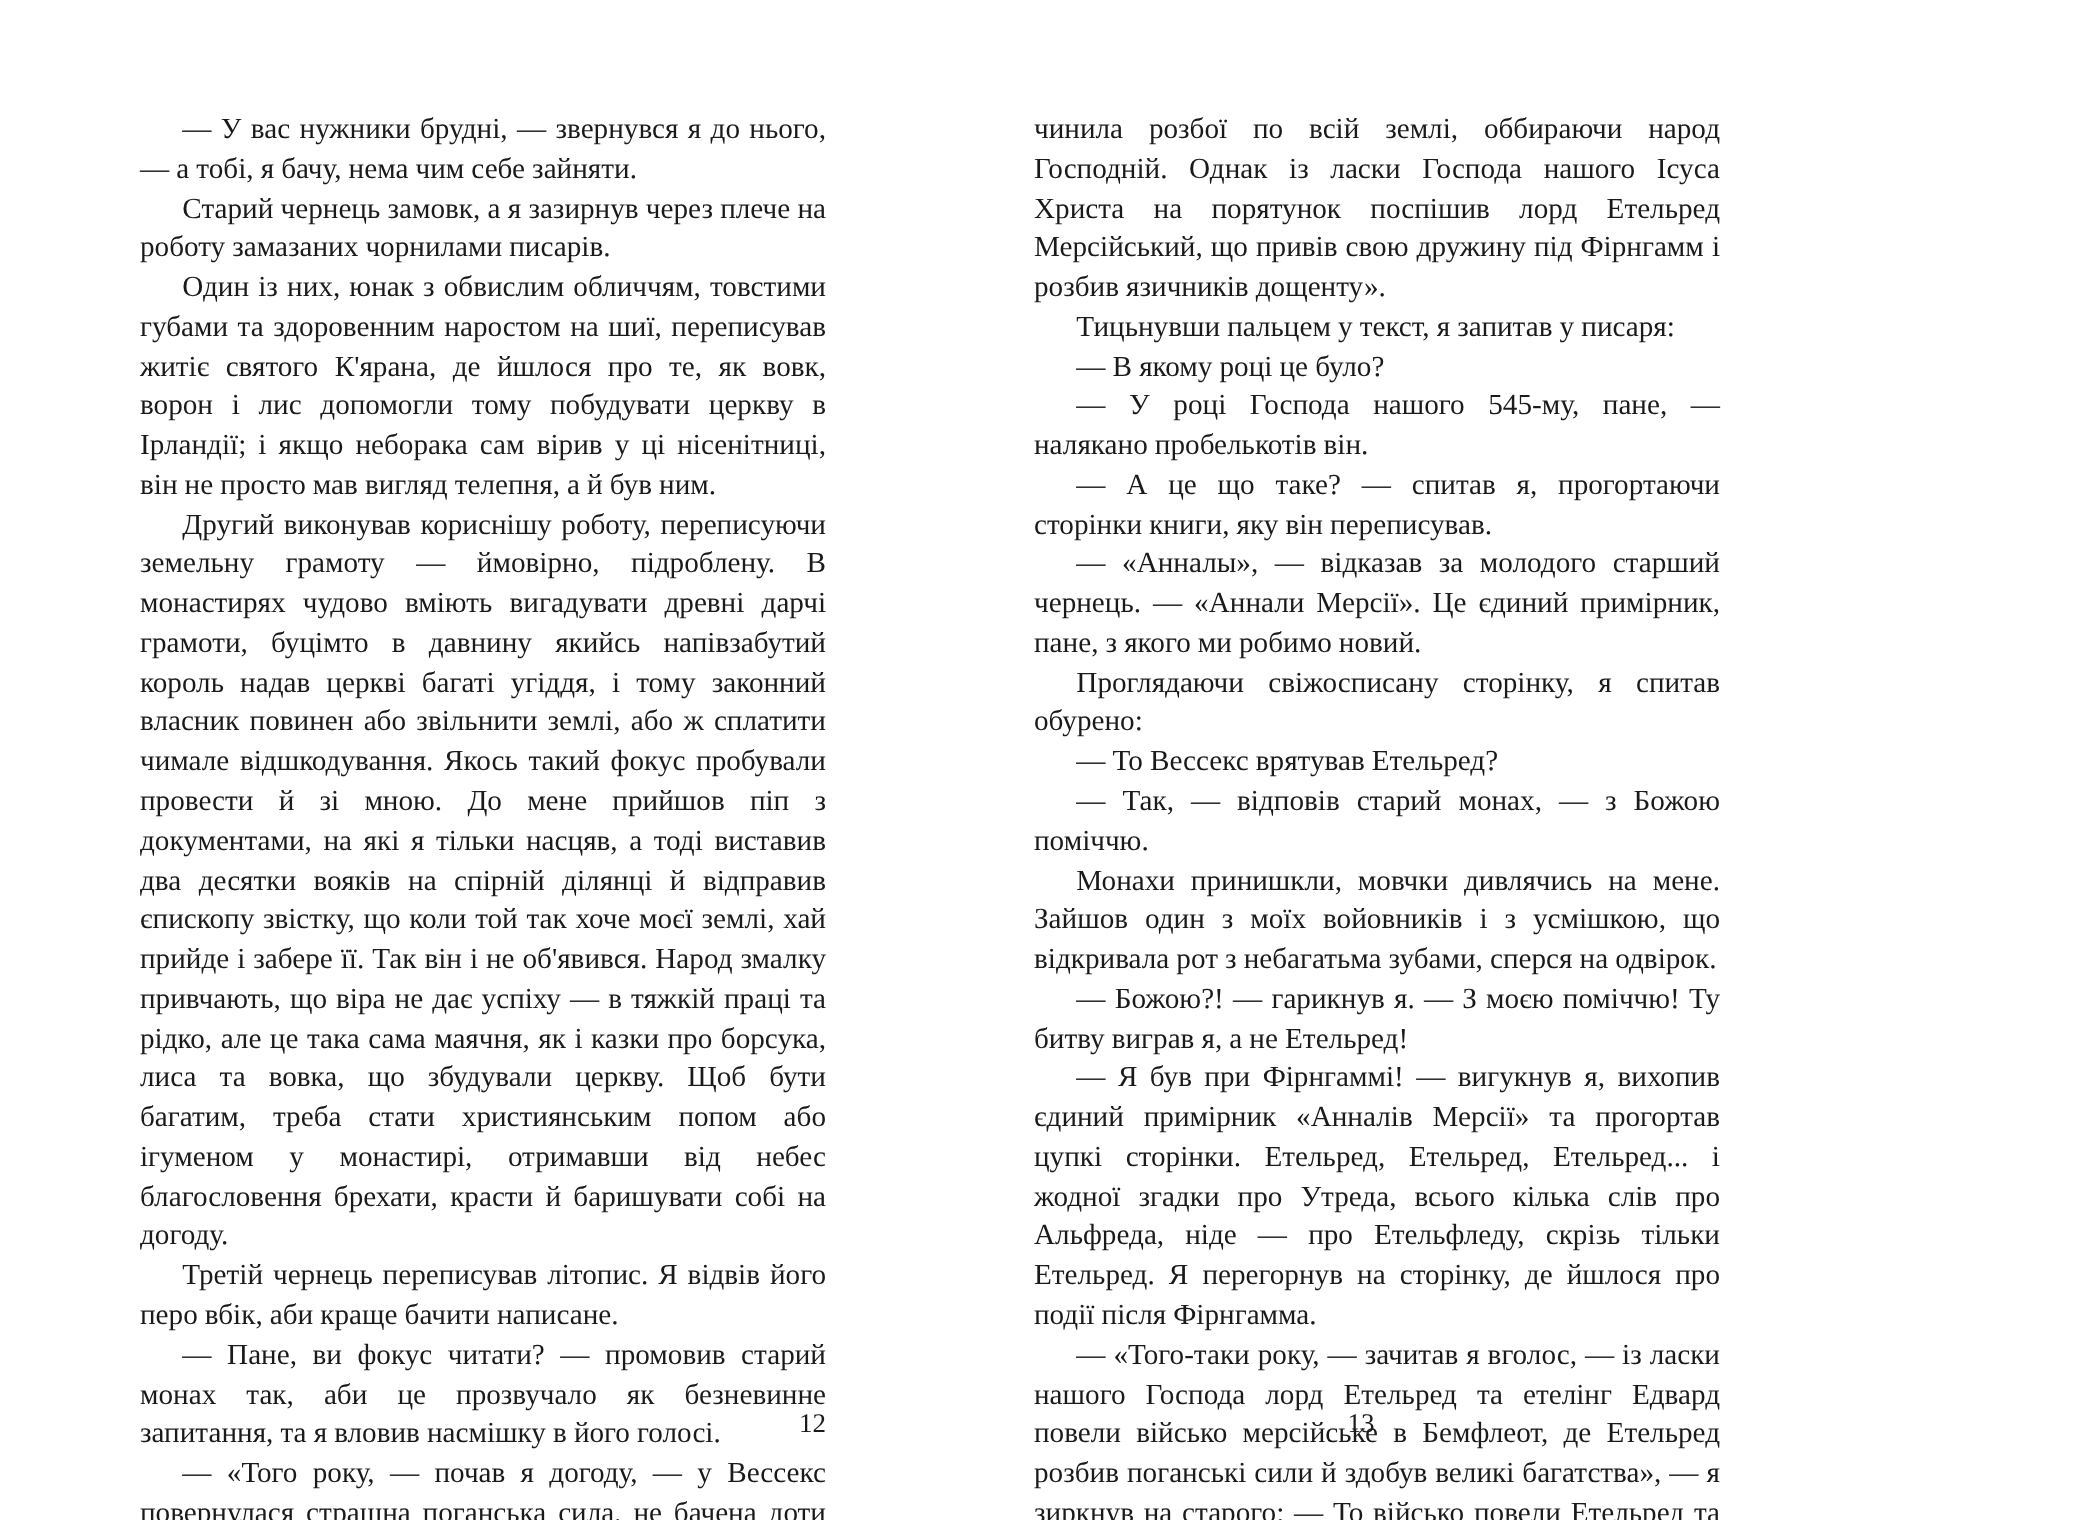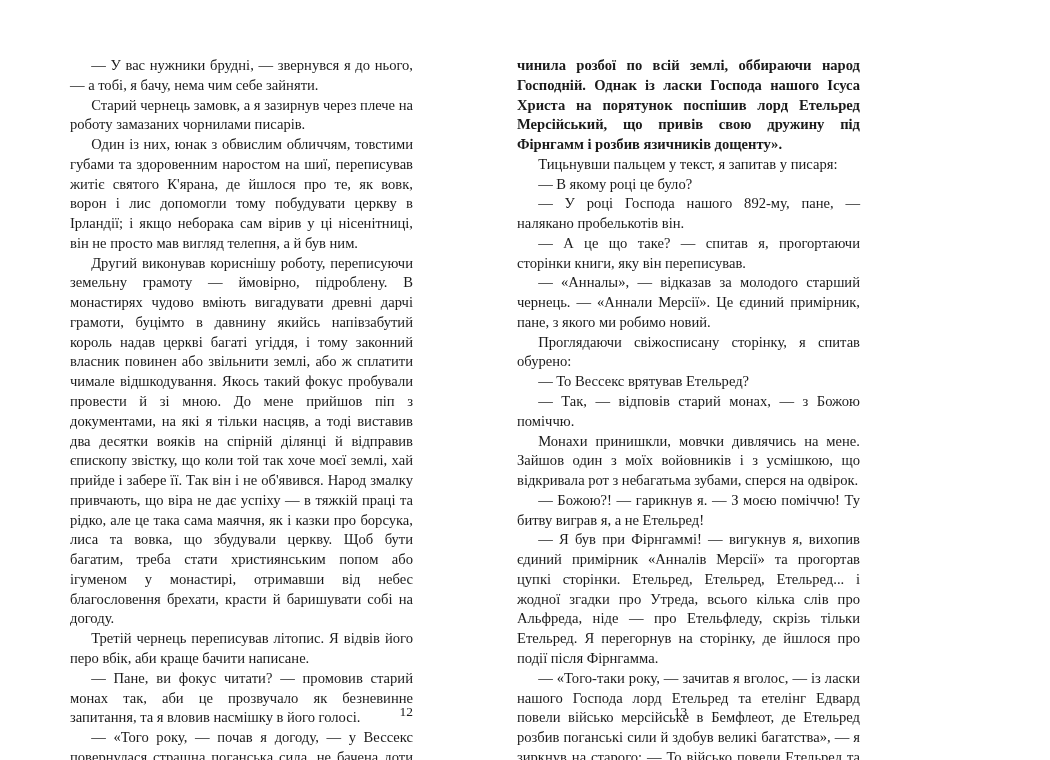--- a/index.html
+++ b/index.html
@@ -44,21 +44,20 @@
     text-align: justify;
     text-indent: 1.45em;
     font-size: 14.6px;
     line-height: 1.355;
     hyphens: auto;
     -webkit-hyphens: auto;
     word-spacing: -0.1px;
   }
   .page-body p.cont {
     text-indent: 0;
-    font-weight: bold;
   }
   .page-number {
     text-align: center;
     font-size: 13.5px;
     color: #1a1a1a;
     padding-top: 18px;
   }
   .page-left .page-number {
     position: absolute;
     bottom: 0;
@@ -89,21 +88,21 @@
       <p>— «Того року, — почав я догоду, — у Вессекс повер­нулася страшна поганська сила, не бачена доти навала, що</p>
     </div>
     <div class="page-number">12</div>
   </div>
 
   <div class="page page-right">
     <div class="page-body">
       <p class="cont">чинила розбої по всій землі, оббираючи народ Господній. Однак із ласки Господа нашого Ісуса Христа на порятунок поспішив лорд Етельред Мерсійський, що привів свою дру­жину під Фірнгамм і розбив язичників дощенту».</p>
       <p>Тицьнувши пальцем у текст, я запитав у писаря:</p>
       <p>— В якому році це було?</p>
-      <p>— У році Господа нашого 892-му, пане, — налякано пробелькотів він.</p>
+      <p>— У році Господа нашого 545-му, пане, — налякано пробелькотів він.</p>
       <p>— А це що таке? — спитав я, прогортаючи сторінки книги, яку він переписував.</p>
       <p>— «Анналы», — відказав за молодого старший чер­нець. — «Аннали Мерсії». Це єдиний примірник, пане, з якого ми робимо новий.</p>
       <p>Проглядаючи свіжосписану сторінку, я спитав обурено:</p>
       <p>— То Вессекс врятував Етельред?</p>
       <p>— Так, — відповів старий монах, — з Божою поміччю.</p>
       <p>Монахи принишкли, мовчки дивлячись на мене. Зайшов один з моїх войовників і з усмішкою, що відкривала рот з небагатьма зубами, сперся на одвірок.</p>
       <p>— Божою?! — гарикнув я. — З моєю поміччю! Ту бит­ву виграв я, а не Етельред!</p>
       <p>— Я був при Фірнгаммі! — вигукнув я, вихопив єдиний примірник «Анналів Мерсії» та прогортав цупкі сторінки. Етельред, Етельред, Етельред... і жодної згадки про Утреда, всього кілька слів про Альфреда, ніде — про Етельфледу, скрізь тільки Етельред. Я перегорнув на сторінку, де йшлося про події після Фірнгамма.</p>
       <p>— «Того-таки року, — зачитав я вголос, — із ласки нашого Господа лорд Етельред та етелінг Едвард повели військо мерсійське в Бемфлеот, де Етельред розбив поган­ські сили й здобув великі багатства», — я зиркнув на ста­рого: — То військо повели Етельред та Едвард?</p>
       <p>— Так там сказано, пане, — говорив він налякано, від його погорди не зосталося й сліду.</p>

